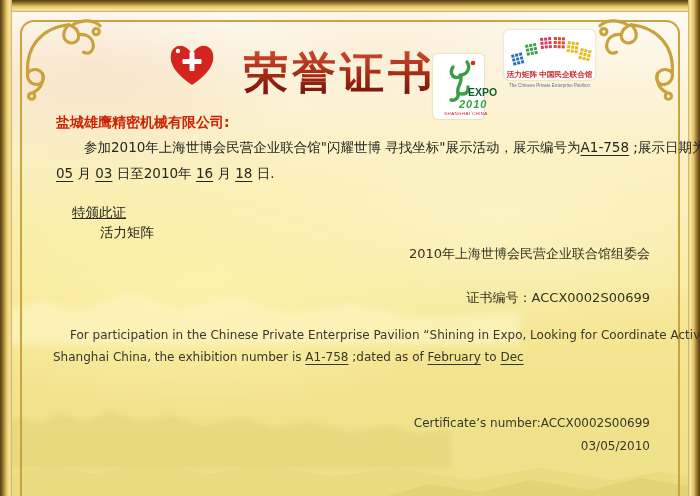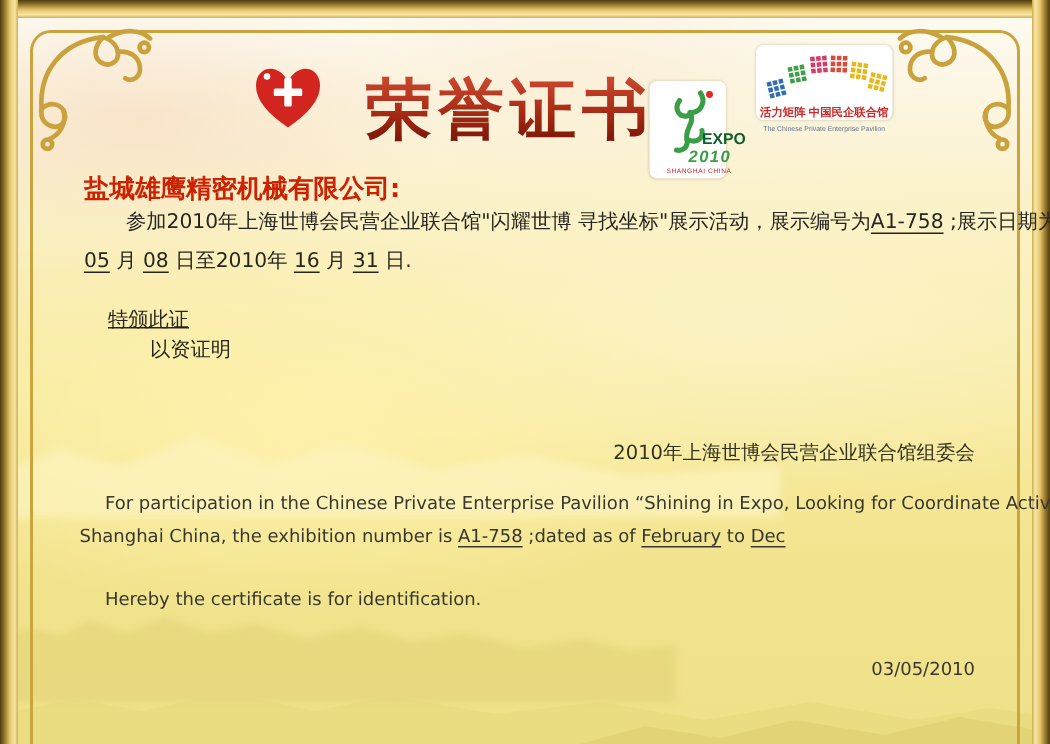--- a/index.html
+++ b/index.html
@@ -28,26 +28,26 @@
   .blur3{filter:blur(3px);}
   
   .layer{position:absolute;z-index:6;white-space:nowrap;}
   .heart{left:166px;top:40px;}
   .title-svg{left:242px;top:44px;}
   .logo-card{position:absolute;z-index:6;background:#fff;border-radius:5px;box-shadow:0 0 2px rgba(120,100,40,.35);}
   .expo-card{left:433px;top:30px;width:51px;height:65px;margin-top:24px;}
   .pav-card{left:504px;top:30px;width:91px;height:50px;}
   .zh{font-size:13.5px;color:#26251f;}
   .en{font-size:12px;color:#38372f;}
-  .recipient{left:56px;top:114px;font-size:17px;font-weight:bold;color:#cc2200;}
+  .recipient{left:56px;top:114px;font-size:14px;font-weight:bold;color:#cc2200;}
   .zl1{left:84px;top:139px;}
   .zl2{left:56px;top:165px;}
   .grant1{left:72px;top:204px;text-decoration:underline;}
   .grant2{left:100px;top:224px;}
-  .r-line{right:50px;text-align:right;font-size:13px;color:#33321f;margin-top:48px;}
+  .r-line{right:50px;text-align:right;font-size:13px;color:#33321f;}
   .r1{top:245px;} .r2{top:268px;} .r3{top:289px;}
   .el1{left:70px;top:328px;}
   .el2{left:53px;top:350px;}
   .hereby{left:70px;top:392px;}
   .re{right:50px;text-align:right;font-size:12px;color:#38372f;}
   .re1{top:416px;} .re2{top:439px;} .re3{top:460px;}
   .u{text-decoration:underline;text-underline-offset:3px;}
 </style>
 </head>
 <body>
@@ -155,28 +155,29 @@
       </g>
       <text x="45.5" y="47" text-anchor="middle" font-family="Liberation Sans, sans-serif" font-size="7.6" font-weight="bold" fill="#cc2a2a">活力矩阵 中国民企联合馆</text>
       <text x="45.5" y="57" text-anchor="middle" font-family="Liberation Sans, sans-serif" font-size="4.6" fill="#5f7390">The Chinese Private Enterprise Pavilion</text>
     </svg>
   </div>
 
   <div class="layer recipient">盐城雄鹰精密机械有限公司:</div>
 
   <div class="layer zh zl1"><span>参加2010年上海世博会民营企业联合馆"闪耀世博 寻找坐标"展示活动，展示编号为</span><span class="u">A1-758</span><span> ;展示日期为2010年</span></div>
 
-  <div class="layer zh zl2"><span class="u">05</span><span> 月 </span><span class="u">08</span><span> 日至2010年 </span><span class="u">16</span><span> 月 </span><span class="u">31</span><span> 日.</span></div>
+  <div class="layer zh zl2"><span class="u">05</span><span> 月 </span><span class="u">03</span><span> 日至2010年 </span><span class="u">16</span><span> 月 </span><span class="u">18</span><span> 日.</span></div>
 
   <div class="layer zh grant1">特颁此证</div>
-  <div class="layer zh grant2">以资证明</div>
+  <div class="layer zh grant2">活力矩阵</div>
 
   <div class="layer r-line r1">2010年上海世博会民营企业联合馆组委会</div>
+  <div class="layer r-line r3">证书编号：ACCX0002S00699</div>
 
   <div class="layer en el1">For participation in the Chinese Private Enterprise Pavilion “Shining in Expo, Looking for Coordinate Activities” in the Expo 2010</div>
 
   <div class="layer en el2"><span>Shanghai China, the exhibition number is </span><span class="u">A1-758</span><span> ;dated as of </span><span class="u">February</span><span> to </span><span class="u">Dec</span></div>
 
-  <div class="layer en hereby">Hereby the certificate is for identification.</div>
 
+  <div class="layer re re1">Certificate’s number:ACCX0002S00699</div>
   <div class="layer re re2">03/05/2010</div>
 
 </div>
 
 </body></html>

